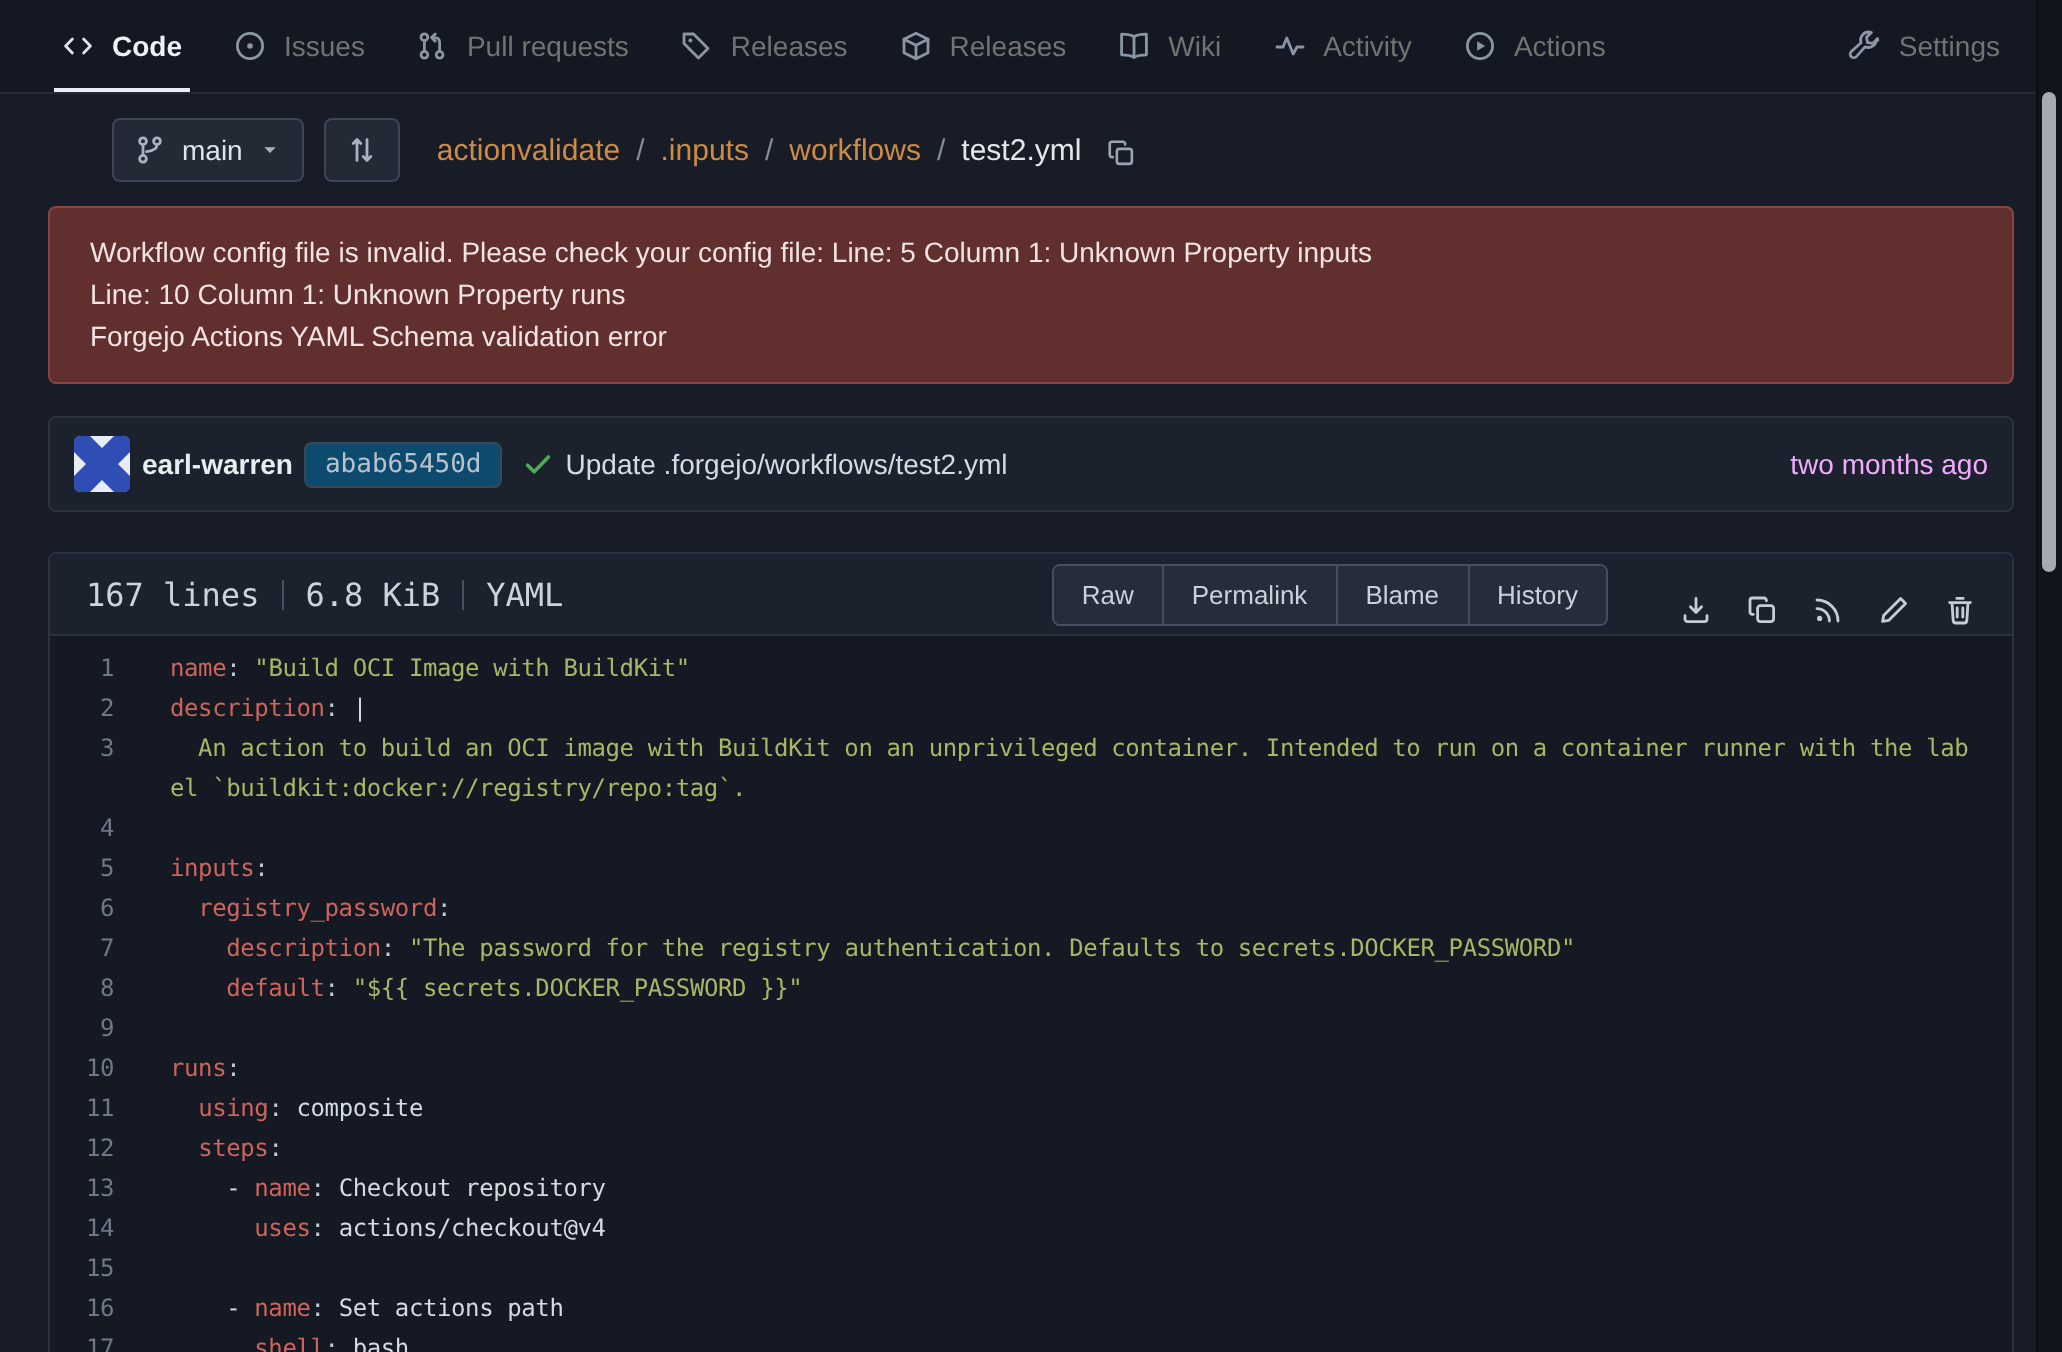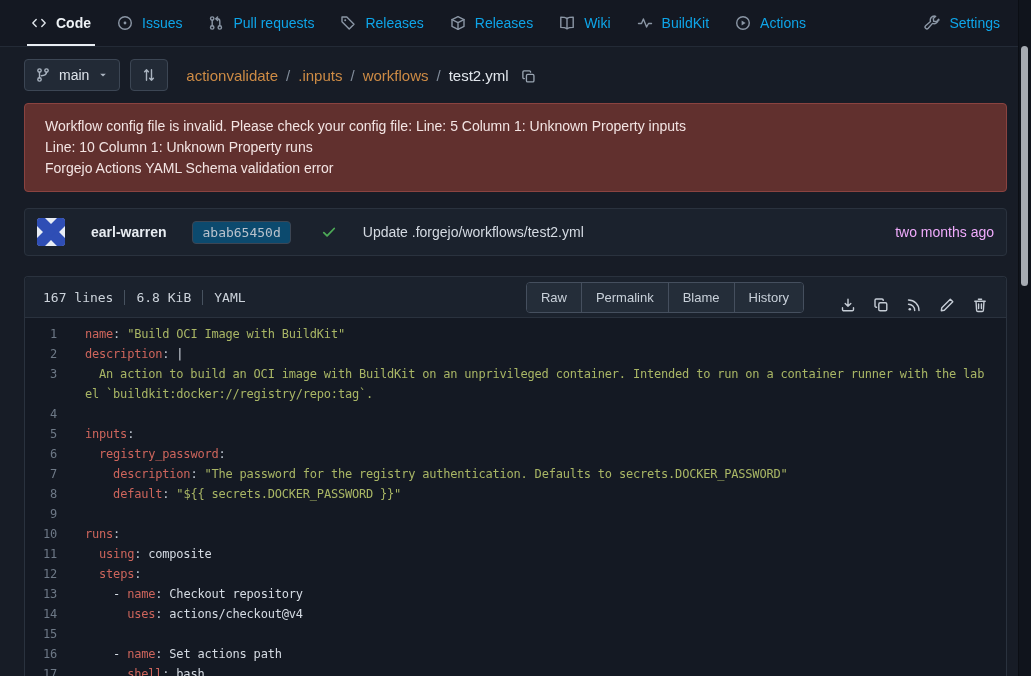--- a/index.html
+++ b/index.html
@@ -12,54 +12,54 @@
   }
   
   .topnav {
     display:flex; align-items:stretch; height:47px;
     background:#141822; border-bottom:1px solid #232a36;
     padding:0 18px;
   }
   .tabs { display:flex; height:100%; }
   .tab {
     position:relative; display:flex; align-items:center; gap:9px;
-    padding:0 13px; color:#0ea5e9; font-size:14px; cursor:pointer; height:100%;
+    padding:0 13px; color:#737373; font-size:14px; cursor:pointer; height:100%;
   }
   .tab svg { color:#8b96a5; flex:none; }
   .tab.active { color:#eef2f6; font-weight:bold; }
   .tab.active svg { color:#dfe4ea; }
   .tab.active::after {
     content:""; position:absolute; left:9px; right:9px; bottom:0;
     height:2px; background:#e9edf3;
   }
   .settings-tab { margin-left:auto; }
   
   .content { padding:0 24px; }
-  .filenav { margin-top:12px; display:flex; align-items:center; gap:10px; }
+  .filenav { margin-top:12px; display:flex; align-items:center; gap:10px;margin-left:32px; }
   .btn {
     display:inline-flex; align-items:center; gap:8px; height:32px; padding:0 10px;
     background:#222a36; border:1px solid #3c4654; border-radius:4px;
     color:#dde3ea; font-size:14px; cursor:pointer; font-family:inherit;
   }
   .btn svg { color:#aab4c0; }
   .breadcrumb { margin-left:8px; font-size:15px; display:flex; align-items:center; gap:8px; }
   .breadcrumb a { color:#cd8b45; text-decoration:none; cursor:pointer; }
   .breadcrumb .sep { color:#828d9b; }
   .breadcrumb .cur { color:#e2e7ed; }
   .copy-path { background:none; border:none; color:#9aa5b2; cursor:pointer; padding:2px 0 0 4px; display:flex; }
   
   .error-banner {
     margin-top:12px; background:#61302e; border:1px solid #8a4340; border-radius:4px;
     padding:12px 20px; color:#f3e4e3; font-size:14px;
   }
   .error-banner p { margin:0; line-height:21px; }
   
   .commit-box {
     margin-top:16px; background:#1b222d; border:1px solid #2a323e; border-radius:4px;
-    height:48px; display:flex; align-items:center; gap:26px; padding:12px 12px; font-size:14px;
+    height:48px; display:flex; align-items:center; gap:6px; padding:12px 12px; font-size:14px;
   }
   .avatar { display:flex; border-radius:3px; overflow:hidden; flex:none; cursor:pointer; }
   .author { font-weight:bold; color:#e8edf2; cursor:pointer; }
   .sha {
     font-family:"DejaVu Sans Mono", monospace; font-size:13px; color:#b9c2cc;
     background:#0c4a6e; border:1px solid #3c4654; border-radius:4px; padding:3px 9px; cursor:pointer;
   }
   .check { color:#4daa57; display:flex; margin-left:4px; }
   .msg { color:#d5dbe3; cursor:pointer; }
   .time { margin-left:auto; color:#f0abfc; }
@@ -68,21 +68,21 @@
     margin-top:20px; border:1px solid #2a323e; border-bottom:none;
     border-radius:4px 4px 0 0; background:#141923;
   }
   .file-header {
     height:41px; display:flex; align-items:center;
     background:#1b222d; border-bottom:1px solid #2a323e;
     padding:0 10px; border-radius:4px 4px 0 0;
   }
   .file-info {
     display:flex; align-items:center; gap:11px; padding-left:8px;
-    font-family:"DejaVu Sans Mono", monospace; font-size:13px; color:#ccd3db;
+    font-family:"DejaVu Sans Mono", monospace; font-size:16px; color:#ccd3db;
   }
   .vsep { width:1px; height:15px; background:#47525f; }
   .file-actions { margin-left:auto; display:flex; align-items:flex-end; gap:36px; }
   .seg-group { display:flex; border:1px solid #454f5e; border-radius:4px; overflow:hidden; }
   .seg {
     background:#242d39; color:#c9d1da; border:none; border-left:1px solid #454f5e;
     padding:7px 14px; font-size:13px; cursor:pointer; font-family:inherit;
   }
   .seg:first-child { border-left:none; }
   .icon-actions { display:flex; align-items:center; gap:17px; padding-right:8px; }
@@ -158,21 +158,21 @@
           <svg xmlns="http://www.w3.org/2000/svg" width="16" height="16" viewBox="0 0 16 16" fill="none" stroke="currentColor" stroke-width="1.4" stroke-linecap="round" stroke-linejoin="round">
             <path d="M8 3.4C6.6 2.5 4.8 2.1 1.8 2.1v10.3c3 0 4.8.4 6.2 1.3 1.4-.9 3.2-1.3 6.2-1.3V2.1c-3 0-4.8.4-6.2 1.3Z"></path>
             <path d="M8 3.4v10.3"></path>
           </svg>
           <span>Wiki</span>
         </div>
         <div class="tab">
           <svg xmlns="http://www.w3.org/2000/svg" width="16" height="16" viewBox="0 0 16 16" fill="none" stroke="currentColor" stroke-width="1.4" stroke-linecap="round" stroke-linejoin="round">
             <path d="M1.5 8.5h3L6.4 4l3.2 8 1.9-3.5h3"></path>
           </svg>
-          <span>BuildKit</span>
+          <span>Activity</span>
         </div>
         <div class="tab">
           <svg xmlns="http://www.w3.org/2000/svg" width="16" height="16" viewBox="0 0 16 16" fill="none" stroke="currentColor" stroke-width="1.4" stroke-linecap="round" stroke-linejoin="round">
             <circle cx="8" cy="8" r="6.3"></circle>
             <path d="M6.6 5.6 10.6 8l-4 2.4Z" fill="currentColor" stroke="none"></path>
           </svg>
           <span>Actions</span>
         </div>
       </div>
     <div class="tab settings-tab" id="settingsTab">

